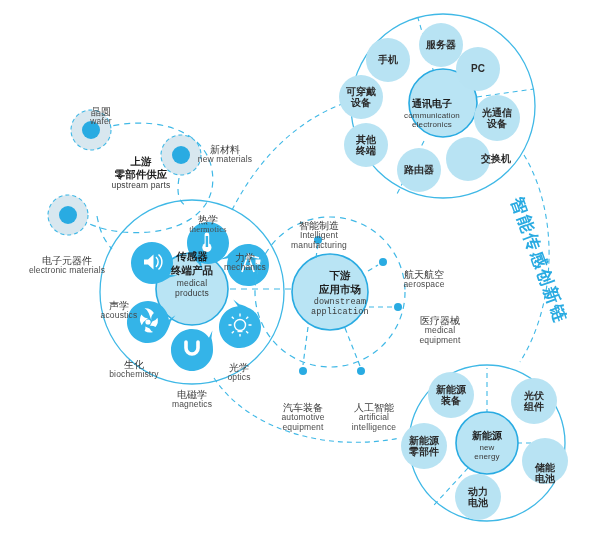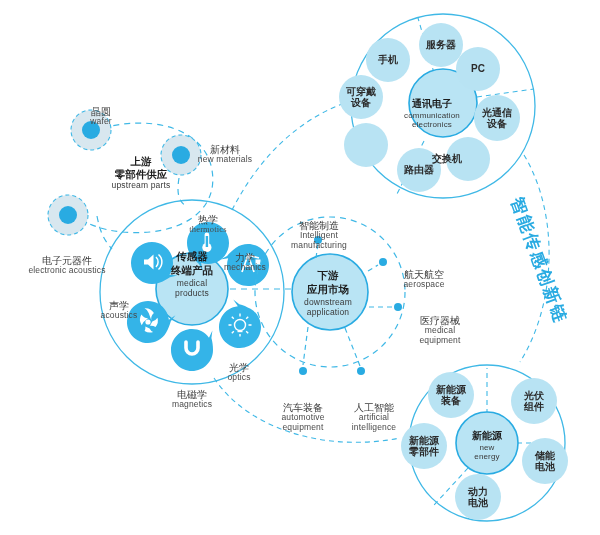--- a/index.html
+++ b/index.html
@@ -262,21 +262,21 @@
   <div class="txt node-label" style="left:71px; top:82px; width:60px;">
     <span class="cn">晶圆</span>
     <span class="en">wafer</span>
   </div>
   <div class="txt node-label" style="left:180px; top:120px; width:90px;">
     <span class="cn">新材料</span>
     <span class="en">new materials</span>
   </div>
   <div class="txt node-label" style="left:2px; top:231px; width:130px;">
     <span class="cn">电子元器件</span>
-    <span class="en">electronic acoustics</span>
+    <span class="en">electronic materials</span>
   </div>
 
   <div class="stage-label" style="left:86px; top:155px; width:110px;">
     <span class="cn">上游</span>
     <span class="cn">零部件供应</span>
     <span class="en">upstream parts</span>
   </div>
 
   <div class="hub" style="left:156px; top:249px; width:72px; height:50px;">
     <span class="cn">传感器</span>
@@ -294,26 +294,30 @@
     <span class="en">mechanics</span>
   </div>
   <div class="txt node-label" style="left:90px; top:276px; width:58px;">
     <span class="cn">声学</span>
     <span class="en">acoustics</span>
   </div>
   <div class="txt node-label" style="left:212px; top:338px; width:54px;">
     <span class="cn">光学</span>
     <span class="en">optics</span>
   </div>
+  <div class="txt node-label" style="left:97px; top:335px; width:74px;">
+    <span class="cn">生化</span>
+    <span class="en">biochemistry</span>
+  </div>
   <div class="txt node-label" style="left:158px; top:365px; width:68px;">
     <span class="cn">电磁学</span>
     <span class="en">magnetics</span>
   </div>
 
-  <div class="hub" style="left:292px; top:268px; width:72px; height:50px;">
+  <div class="hub" style="left:304px; top:268px; width:72px; height:50px;font-family:Liberation Mono, monospace;">
     <span class="cn">下游</span>
     <span class="cn">应用市场</span>
     <span class="en">downstream</span>
     <span class="en">application</span>
   </div>
 
   <div class="txt node-label" style="left:388px; top:245px; width:72px;">
     <span class="cn">航天航空</span>
     <span class="en">aerospace</span>
   </div>
@@ -354,21 +358,25 @@
     <span>PC</span>
   </div>
   <div class="bub" style="left:337px; top:79px; width:48px; height:36px;">
     <span>可穿戴</span>
     <span>设备</span>
   </div>
   <div class="bub" style="left:473px; top:100px; width:48px; height:36px;text-align:center;">
     <span>光通信</span>
     <span>设备</span>
   </div>
-  <div class="bub" style="left:423px; top:147px; width:48px; height:24px;">
+  <div class="bub" style="left:342px; top:127px; width:48px; height:36px;">
+    <span>其他</span>
+    <span>终端</span>
+  </div>
+  <div class="bub" style="left:472px; top:147px; width:48px; height:24px;">
     <span>交换机</span>
   </div>
   <div class="bub" style="left:395px; top:158px; width:48px; height:24px;">
     <span>路由器</span>
   </div>
 
   <div class="hub hub-sm" style="left:452px; top:428px; width:70px; height:34px;">
     <span class="cn">新能源</span>
     <span class="en">new</span>
     <span class="en">energy</span>
@@ -379,21 +387,21 @@
     <span>装备</span>
   </div>
   <div class="bub" style="left:510px; top:383px; width:48px; height:36px;">
     <span>光伏</span>
     <span>组件</span>
   </div>
   <div class="bub" style="left:400px; top:428px; width:48px; height:36px;">
     <span>新能源</span>
     <span>零部件</span>
   </div>
-  <div class="bub" style="left:521px; top:443px; width:48px; height:36px;">
+  <div class="bub" style="left:521px; top:455px; width:48px; height:36px;">
     <span>储能</span>
     <span>电池</span>
   </div>
   <div class="bub" style="left:454px; top:479px; width:48px; height:36px;">
     <span>动力</span>
     <span>电池</span>
   </div>
 
   <div class="diag-title" style="left:527px; top:194px; transform: rotate(70deg);">智能传感创新链</div>
 

